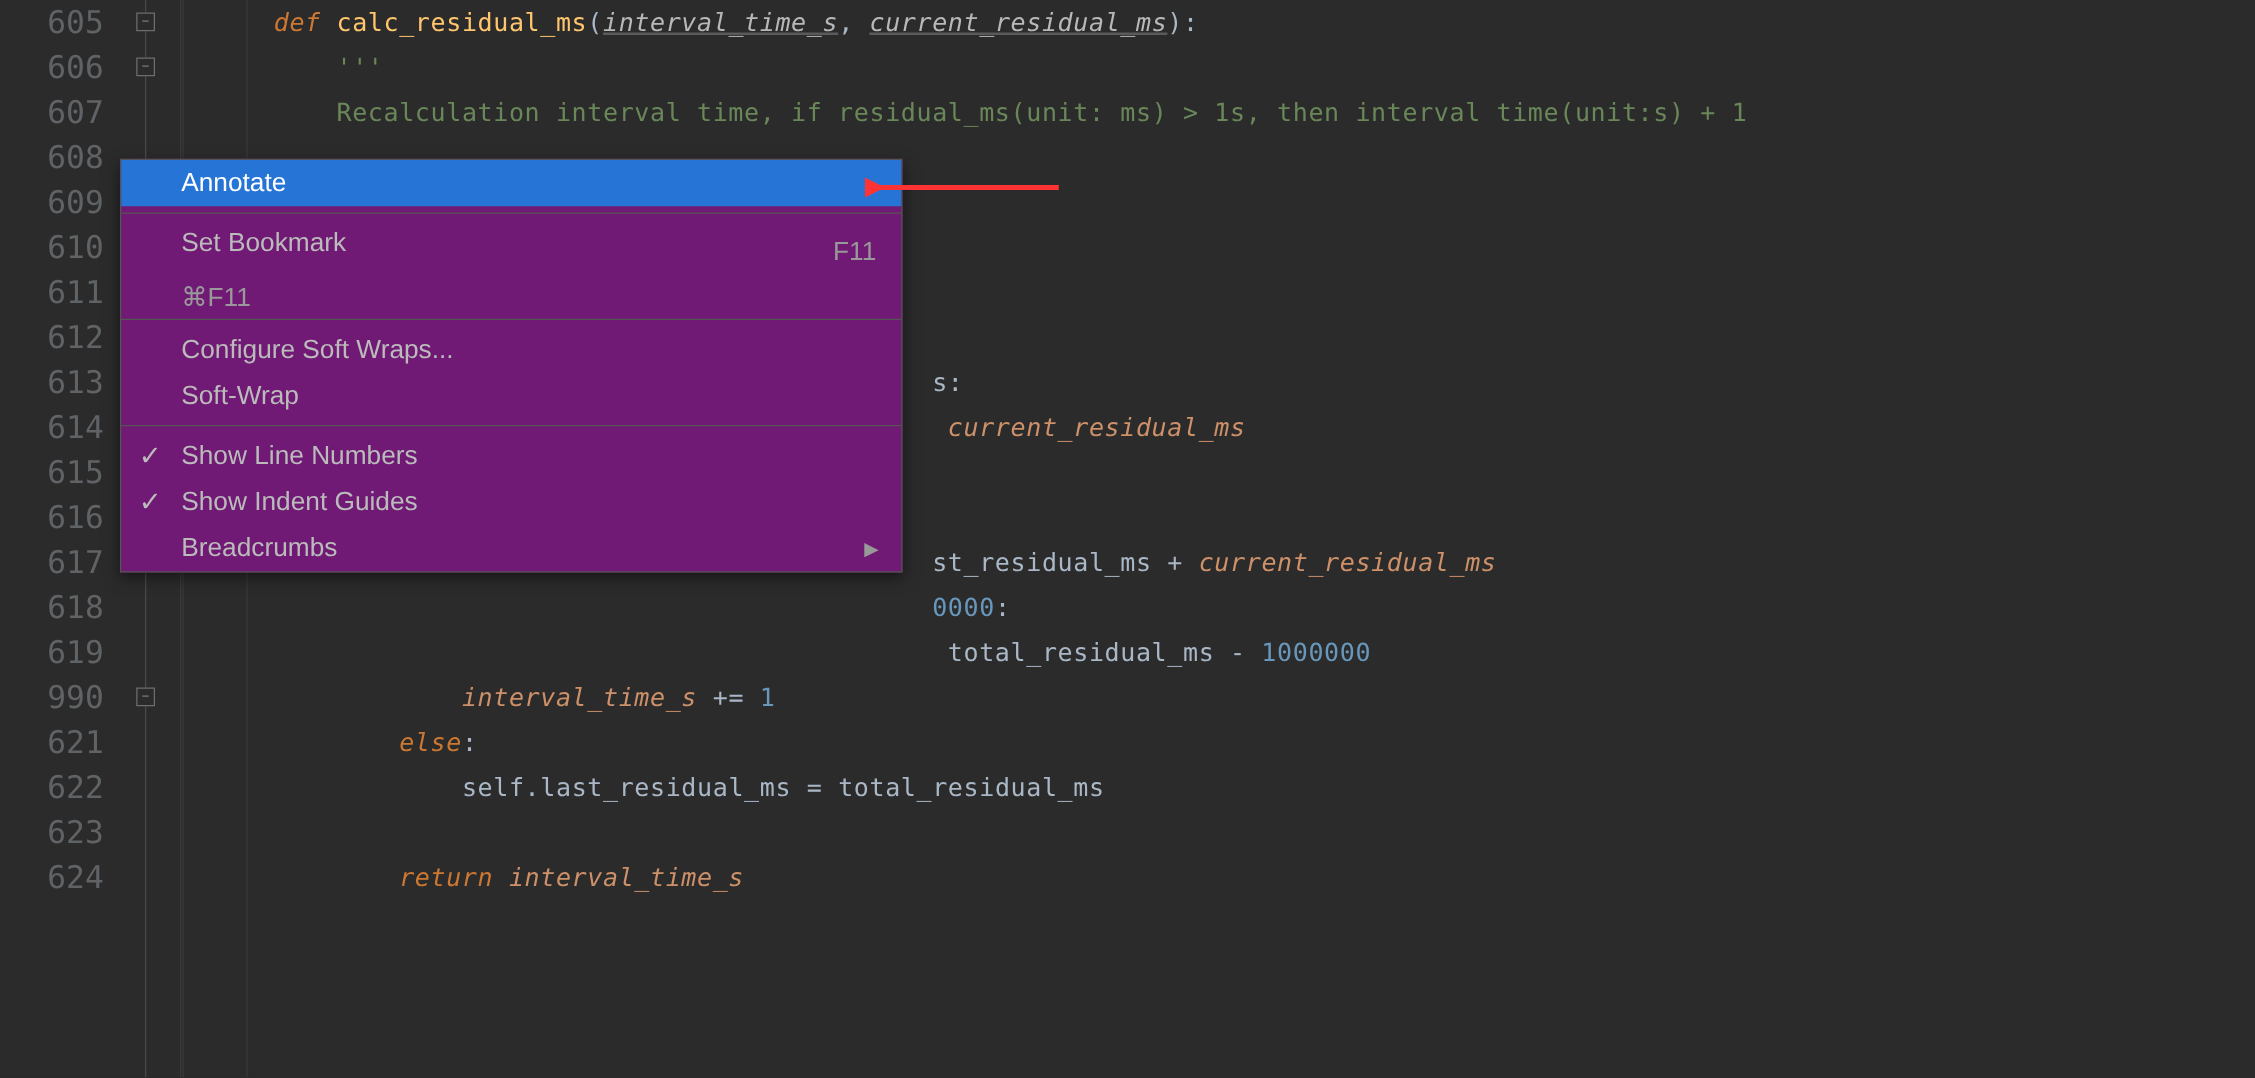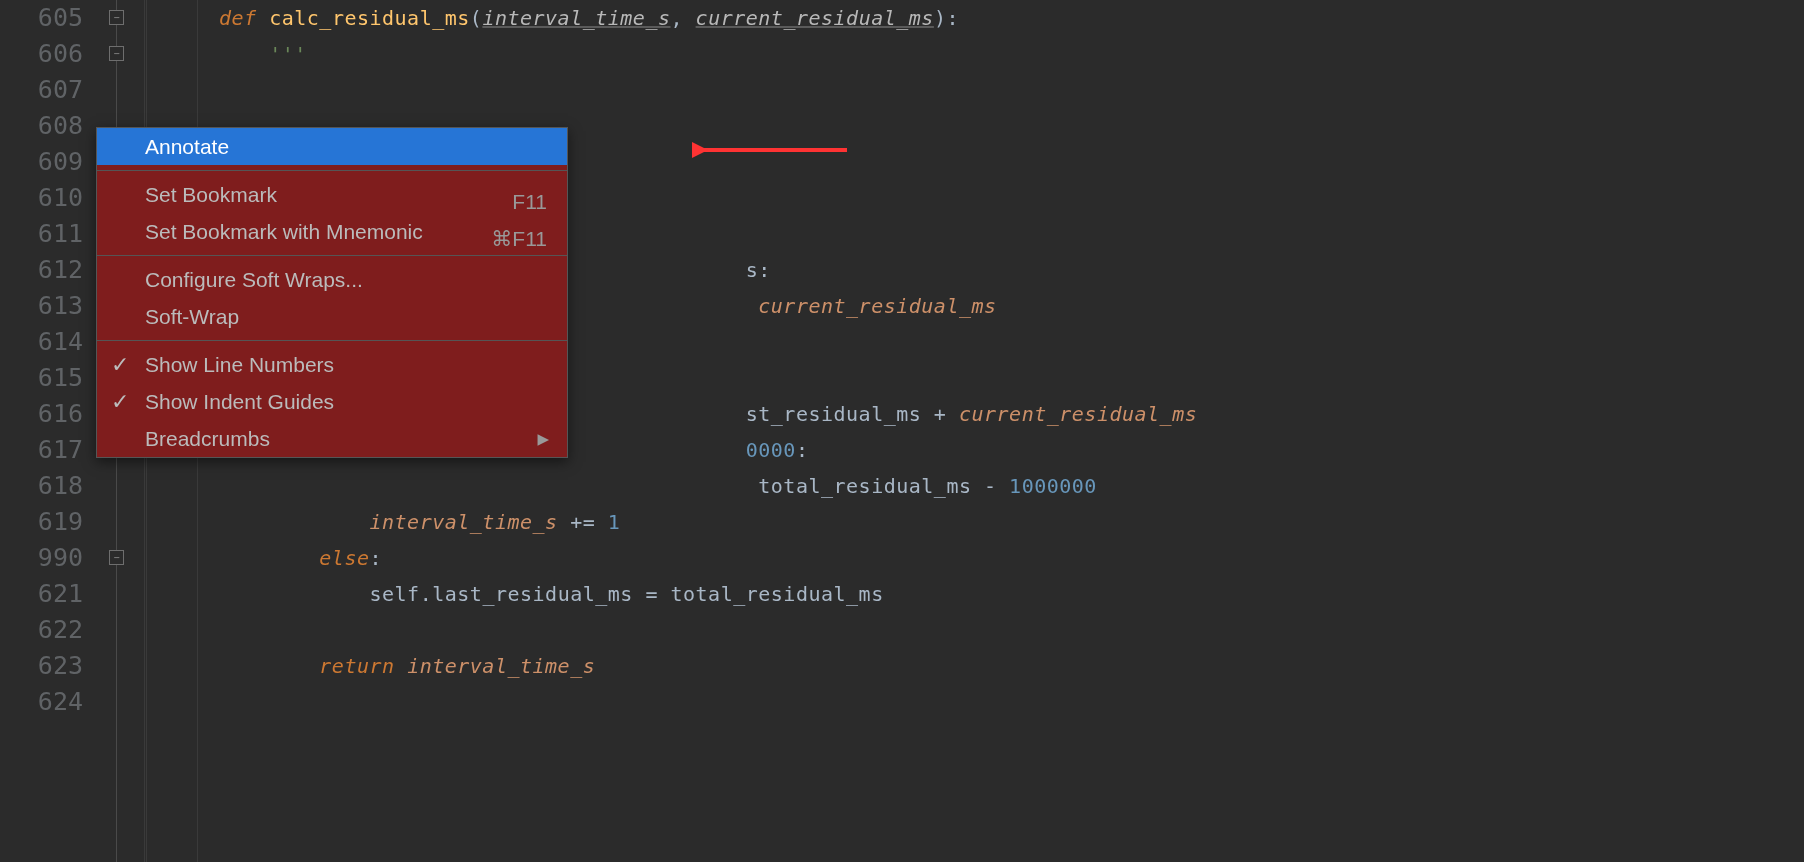--- a/index.html
+++ b/index.html
@@ -93,22 +93,22 @@
     .str { color: #6a8759; }
     .op { color: #a9b7c6; }
     .num { color: #6897bb; }
     .ident { color: #b8b8b8; text-decoration: underline; text-decoration-color: #5a5a5a; }
     .var { color: #cd9069; font-style: italic; }
 
     .context-menu {
       position: absolute;
       left: 96px;
       top: 127px;
-      width: 472px;
-      background: #7f1d1d;
+      width: 626px;
+      background: #701a75;
       border: 1px solid #555555;
       box-shadow: 0 4px 12px rgba(0,0,0,0.5);
       font-family: -apple-system, 'Helvetica Neue', Arial, sans-serif;
       font-size: 21px;
       color: #bbbbbb;
       z-index: 100;
     }
     .menu-item {
       display: flex;
       align-items: center;
@@ -194,20 +194,21 @@
   </div>
 
   <div class="indent-gutter">
     <div class="indent-line" style="left:1px;"></div>
     <div class="indent-line" style="left:52px;"></div>
   </div>
 
   <div class="code-area">
     <div class="code-line"><span class="kw">def</span> <span class="fn">calc_residual_ms</span><span class="op">(</span><span class="param ident">interval_time_s</span><span class="op">, </span><span class="param ident">current_residual_ms</span><span class="op">):</span></div>
     <div class="code-line">    <span class="str">'''</span></div>
+    <div class="code-line">    <span class="str">Recalculation interval time, if residual_ms(unit: ms) &gt; 1s, then interval time(unit:s) + 1</span></div>
     <div class="code-line"></div>
     <div class="code-line"></div>
     <div class="code-line"></div>
     <div class="code-line"></div>
     <div class="code-line"></div>
     <div class="code-line">                                          <span class="op">s:</span></div>
     <div class="code-line">                                           <span class="var">current_residual_ms</span></div>
     <div class="code-line"></div>
     <div class="code-line"></div>
     <div class="code-line">                                          <span class="op">st_residual_ms</span><span class="op"> + </span><span class="var">current_residual_ms</span></div>
@@ -224,21 +225,20 @@
 <div class="context-menu">
   <div class="menu-item highlighted">
     <span class="label">Annotate</span>
   </div>
   <div class="menu-separator"></div>
   <div class="menu-item">
     <span class="label">Set Bookmark</span>
     <span class="shortcut">F11</span>
   </div>
   <div class="menu-item">
-    <span class="label">Set Bookmark with Mnemonic</span>
     <span class="shortcut">⌘F11</span>
   </div>
   <div class="menu-separator"></div>
   <div class="menu-item">
     <span class="label">Configure Soft Wraps...</span>
   </div>
   <div class="menu-item">
     <span class="label">Soft-Wrap</span>
   </div>
   <div class="menu-separator"></div>

